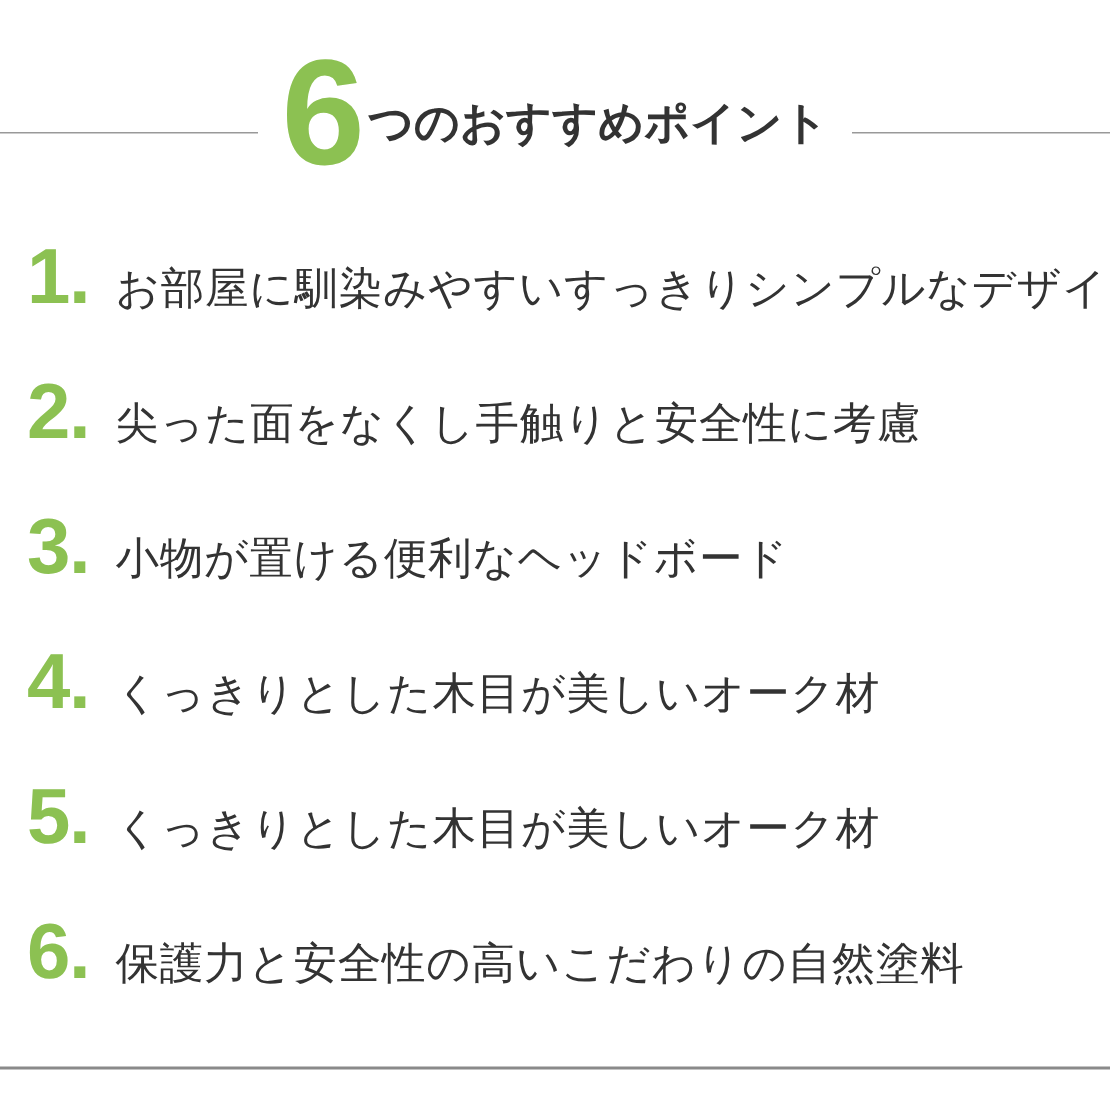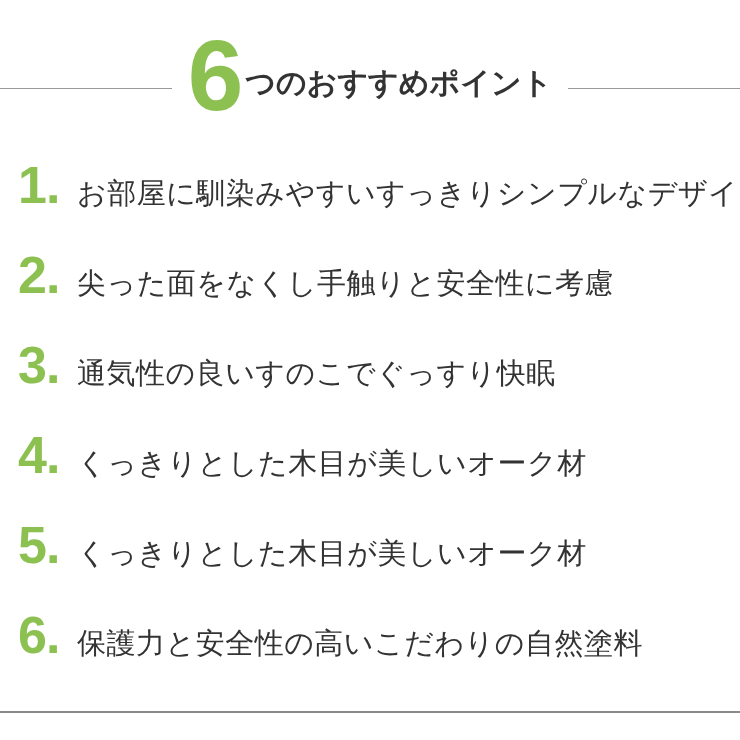--- a/index.html
+++ b/index.html
@@ -115,21 +115,21 @@
     <li class="point">
       <span class="point-num">1.</span>
       <span class="point-text">お部屋に馴染みやすいすっきりシンプルなデザイン</span>
     </li>
     <li class="point">
       <span class="point-num">2.</span>
       <span class="point-text">尖った面をなくし手触りと安全性に考慮</span>
     </li>
     <li class="point">
       <span class="point-num">3.</span>
-      <span class="point-text">通気性の良いすのこでぐっすり快眠</span>
+      <span class="point-text">小物が置ける便利なヘッドボード</span>
     </li>
     <li class="point">
       <span class="point-num">4.</span>
       <span class="point-text">くっきりとした木目が美しいオーク材</span>
     </li>
     <li class="point">
       <span class="point-num">5.</span>
       <span class="point-text">くっきりとした木目が美しいオーク材</span>
     </li>
     <li class="point">

